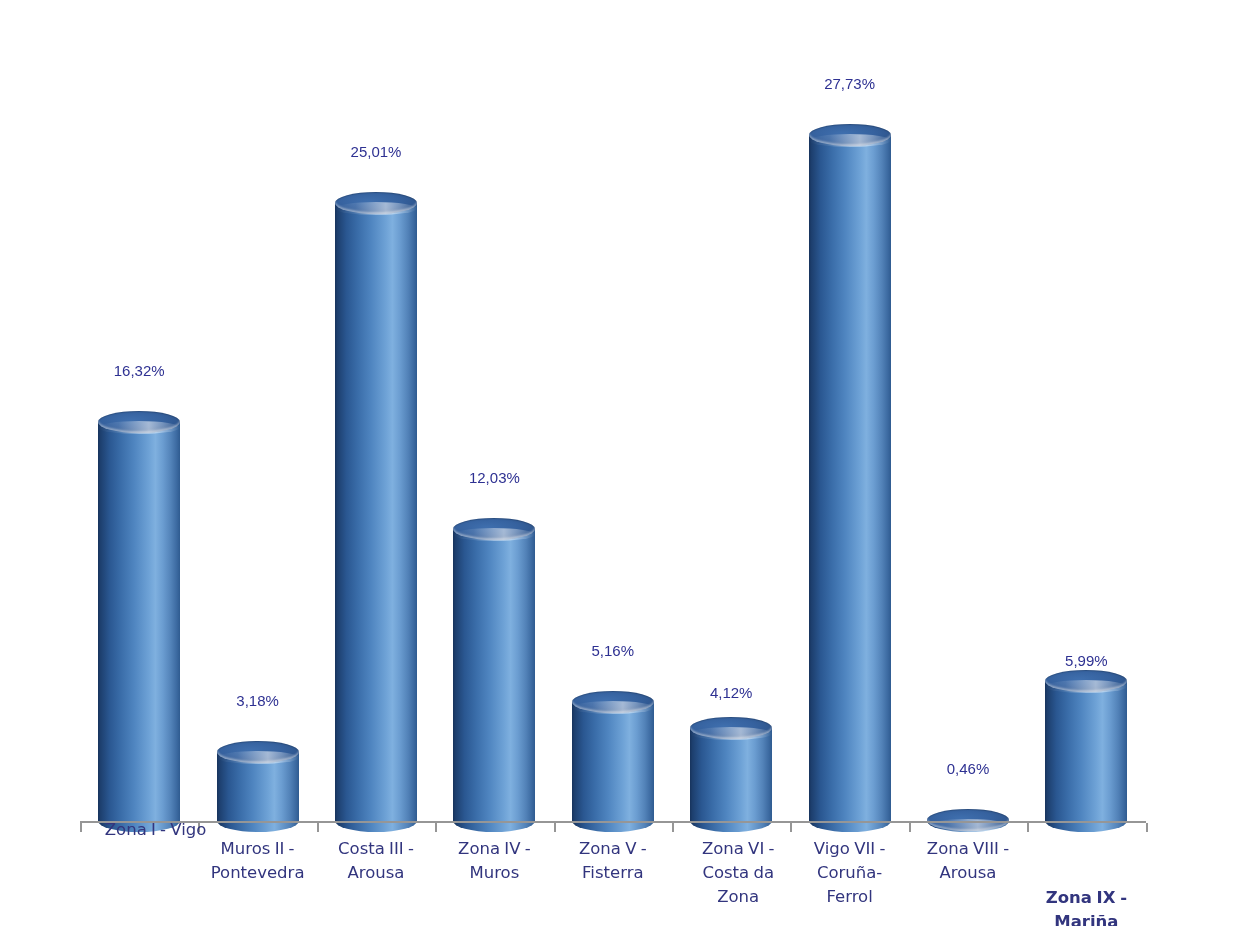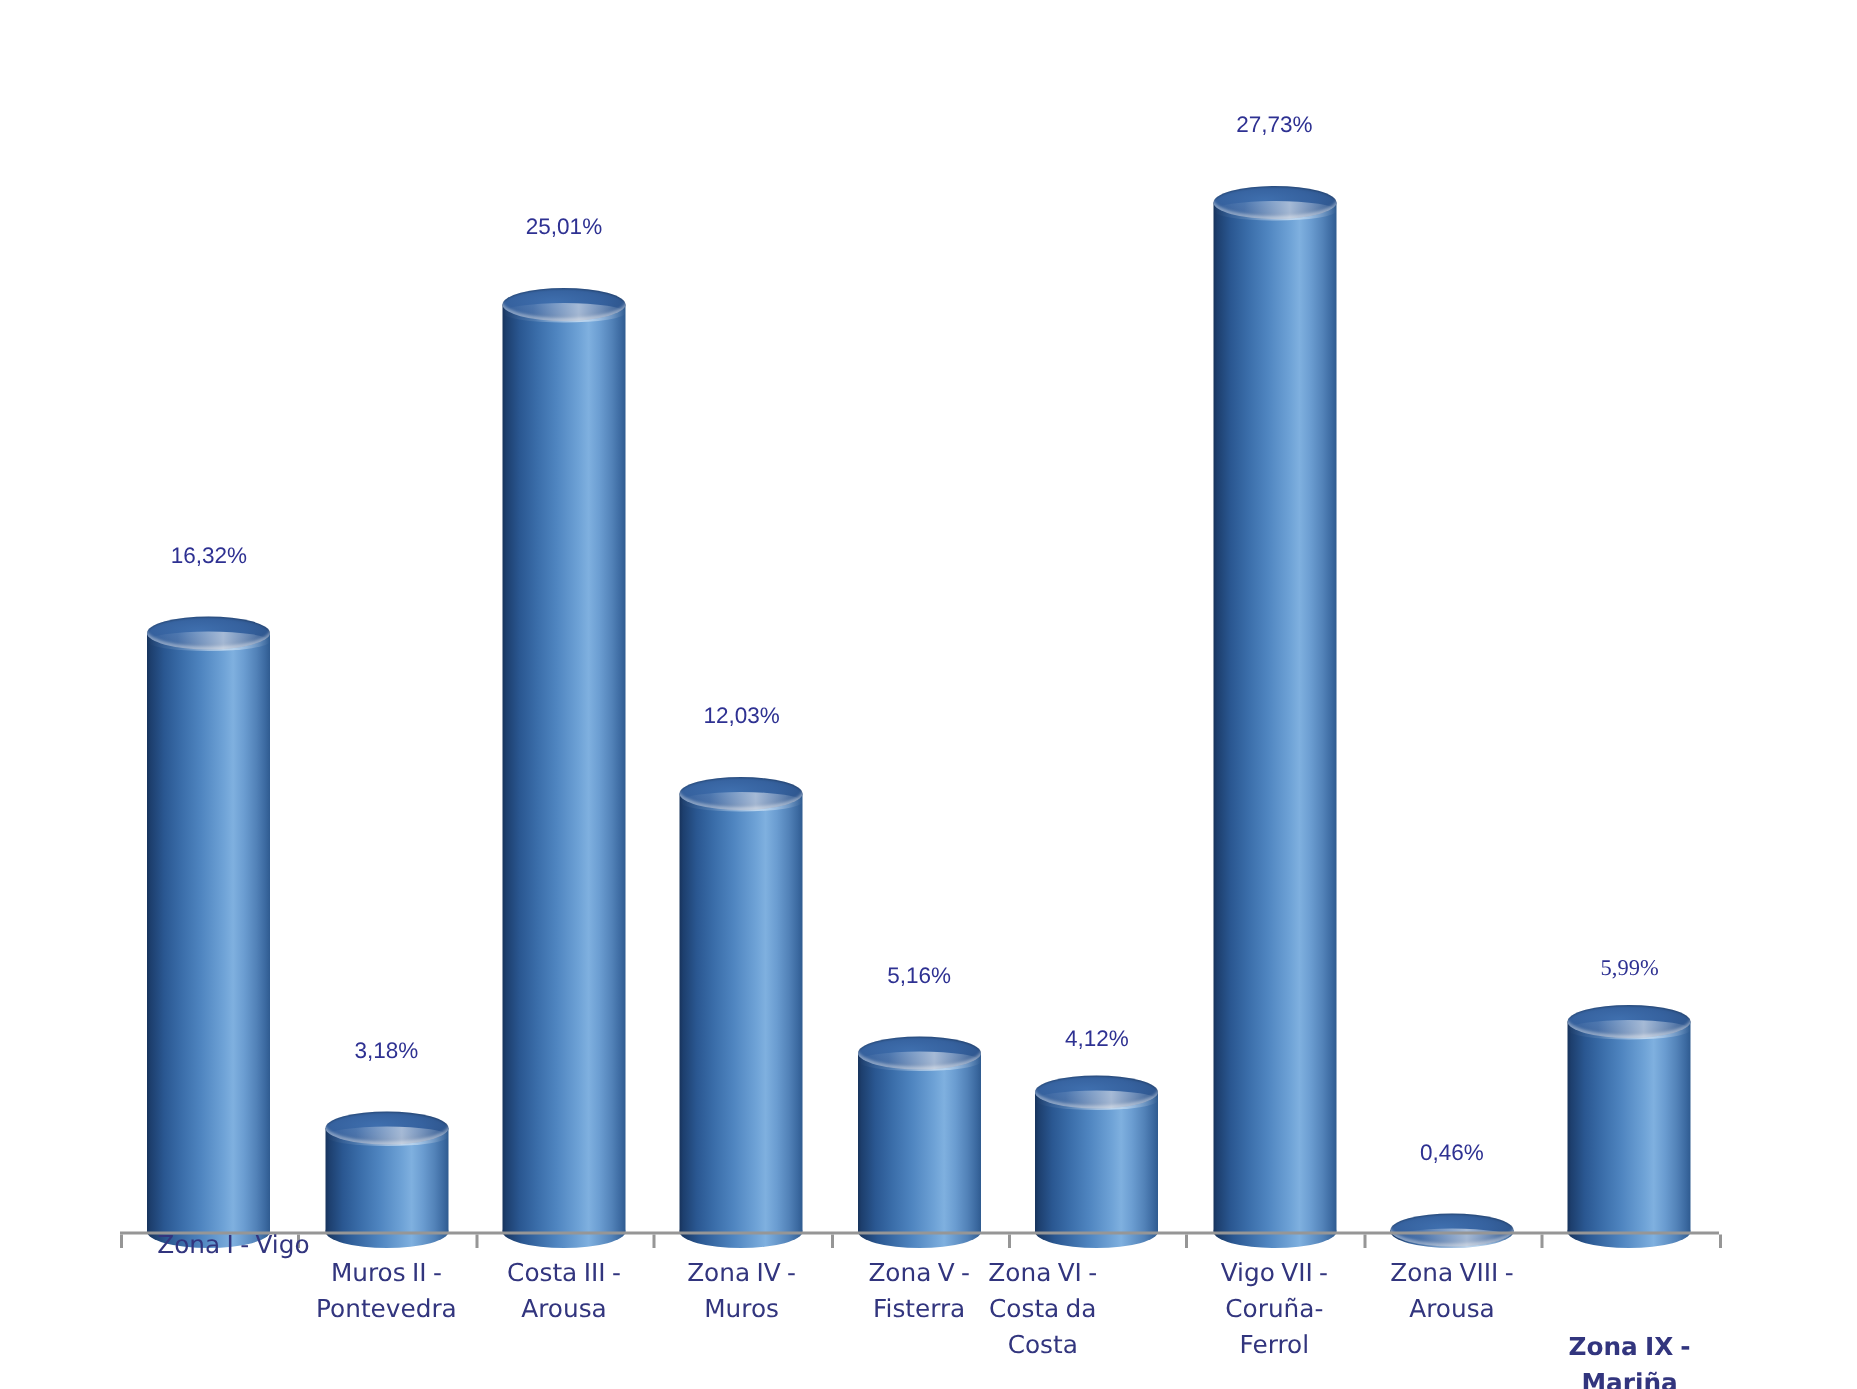--- a/index.html
+++ b/index.html
@@ -203,21 +203,21 @@
 
   <div id="labels-layer">
       <div class="data-label" style="left: 80px; width: 118.4px; top: 359.552px;">16,32%</div>
       <div class="data-label" style="left: 198.4px; width: 118.4px; top: 690.023px;">3,18%</div>
       <div class="data-label" style="left: 316.8px; width: 118.4px; top: 140.999px;">25,01%</div>
       <div class="data-label" style="left: 435.2px; width: 118.4px; top: 467.445px;">12,03%</div>
       <div class="data-label" style="left: 553.6px; width: 118.4px; top: 640.226px;">5,16%</div>
       <div class="data-label" style="left: 672px; width: 118.4px; top: 682px;">4,12%</div>
       <div class="data-label" style="left: 790.4px; width: 118.4px; top: 72.5905px;">27,73%</div>
       <div class="data-label" style="left: 908.8px; width: 118.4px; top: 758.431px;">0,46%</div>
-      <div class="data-label" style="left: 1027.2px; width: 118.4px; top: 635px; font-family: Liberation Serif, serif;">5,99%</div>
+      <div class="data-label" style="left: 1027.2px; width: 118.4px; top: 650px;">5,99%</div>
     </div>
 
   <div id="cats-layer">
       <div class="cat-label" style="left: 72px; width: 134.4px; top: 818px; text-align: right;">
         <div>Zona I - Vigo</div>
       </div>
       <div class="cat-label" style="left: 190.4px; width: 134.4px; top: 837px;">
         <div>Muros II -</div>
         <div>Pontevedra</div>
       </div>
@@ -226,24 +226,24 @@
         <div>Arousa</div>
       </div>
       <div class="cat-label" style="left: 427.2px; width: 134.4px; top: 837px;">
         <div>Zona IV -</div>
         <div>Muros</div>
       </div>
       <div class="cat-label" style="left: 545.6px; width: 134.4px; top: 837px;">
         <div>Zona V -</div>
         <div>Fisterra</div>
       </div>
-      <div class="cat-label" style="left: 628px; width: 134.4px; top: 837px;">
+      <div class="cat-label" style="left: 671px; width: 134.4px; top: 837px;">
         <div>Zona VI -</div>
         <div>Costa da</div>
-        <div>Costa</div>
+        <div>Zona</div>
       </div>
       <div class="cat-label" style="left: 782.4px; width: 134.4px; top: 837px;">
         <div>Vigo VII -</div>
         <div>Coruña-</div>
         <div>Ferrol</div>
       </div>
       <div class="cat-label" style="left: 900.8px; width: 134.4px; top: 837px;">
         <div>Zona VIII -</div>
         <div>Arousa</div>
       </div>

